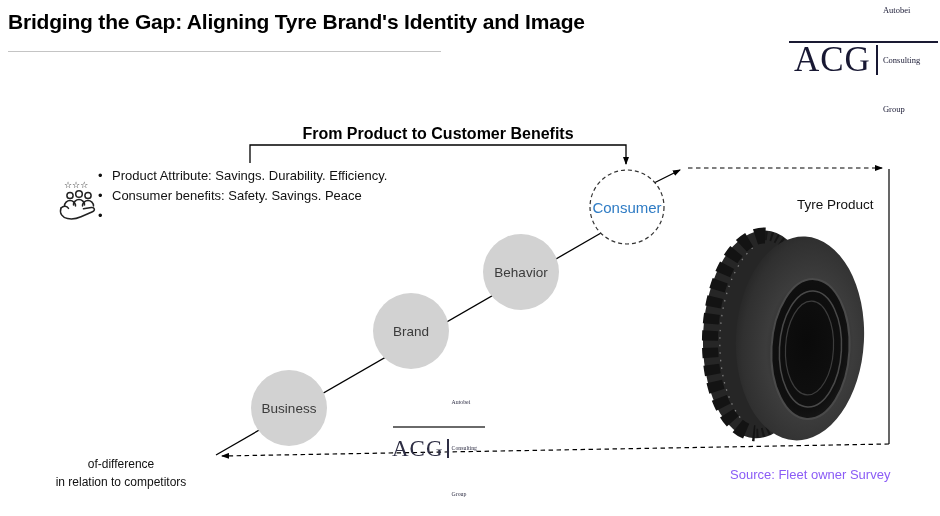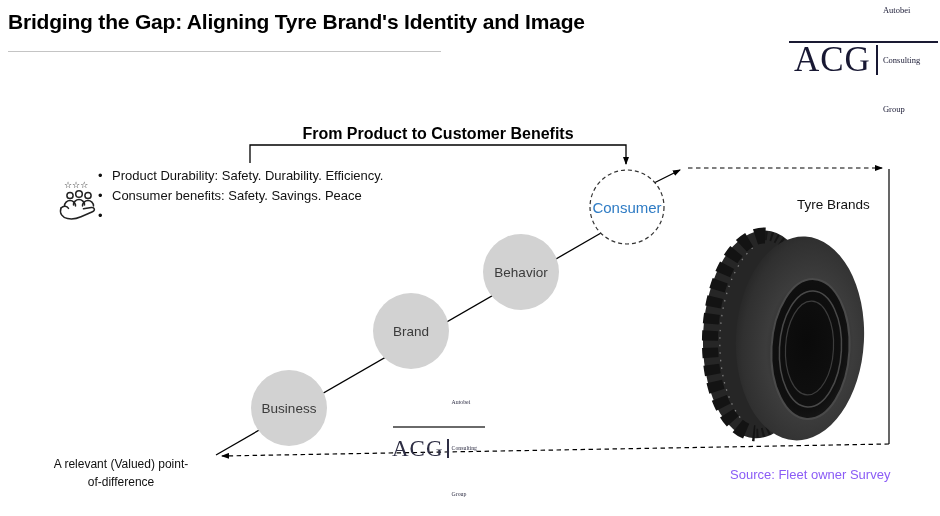--- a/index.html
+++ b/index.html
@@ -90,21 +90,21 @@
     <circle cx="411" cy="331" r="38" fill="#d2d2d2"></circle>
     <circle cx="521" cy="272" r="38" fill="#d2d2d2"></circle>
     <circle cx="627" cy="207" r="37" fill="#ffffff" stroke="#333" stroke-width="1.2" stroke-dasharray="4 3"></circle>
   </svg>
 
   <div class="fp-heading">From Product to Customer Benefits</div>
 
   <div class="bullets">
     <div class="row">
       <span class="dot">•</span>
-      <span>Product Durability: Safety. Durability. Efficiency.</span>
+      <span>Product Attribute: Savings. Durability. Efficiency.</span>
     </div>
     <div class="row">
       <span class="dot">•</span>
       <span>Consumer benefits: Safety. Savings. Peace</span>
     </div>
     <div class="row">
       <span class="dot">•</span>
     </div>
   </div>
 
@@ -146,33 +146,33 @@
       <path d="M64,11 A50,99 0 0 1 64,209" fill="none" stroke="#161616" stroke-width="9" stroke-dasharray="2 3.5"></path>
       <path d="M64,11 A50,99 0 0 0 64,209" fill="none" stroke="#131313" stroke-width="16" stroke-dasharray="10 7"></path>
       <ellipse cx="104" cy="112" rx="64" ry="102" fill="url(#sw)"></ellipse>
       <path d="M52,24 A52,98 0 0 0 52,198" fill="none" stroke="#9a9a9a" stroke-width="1.3" stroke-dasharray="1.5 6" opacity="0.75"></path>
       <ellipse cx="115" cy="122" rx="39" ry="70" fill="url(#hole)" stroke="#4a4a4a" stroke-width="2"></ellipse>
       <ellipse cx="115" cy="122" rx="31" ry="58" fill="none" stroke="#585858" stroke-width="1.5" opacity="0.8"></ellipse>
       <ellipse cx="114" cy="121" rx="24" ry="47" fill="none" stroke="#3d3d3d" stroke-width="1.2"></ellipse>
     </g>
   </svg>
 
-  <div class="tyre-brands">Tyre Brands</div>
+  <div class="tyre-brands">Tyre Product</div>
 
   <div class="acg-logo logo-mid">
     <span class="acronym">ACG</span>
     <span class="bar"></span>
     <span class="words">
       <span>Autobei</span>
       <span>Consulting</span>
       <span>Group</span>
     </span>
   </div>
   <div class="logo-mid-rule"></div>
 
   <div class="caption">
-    <span>A relevant (Valued)  point-</span>
     <span>of-difference</span>
+    <span>in relation to competitors</span>
   </div>
 
   <div class="source">Source: Fleet owner Survey</div>
 
 </div>
 
 </body></html>

